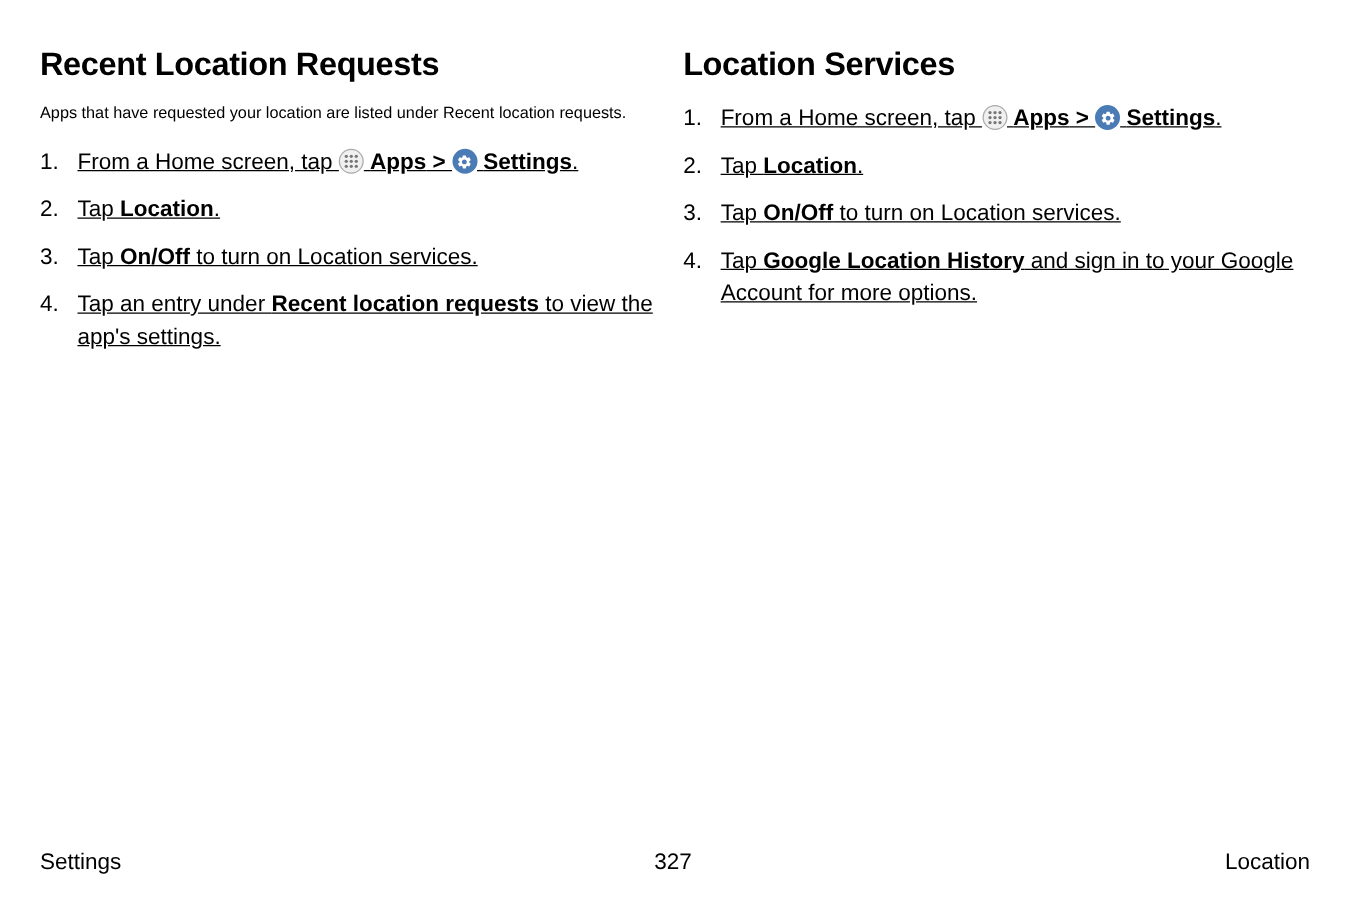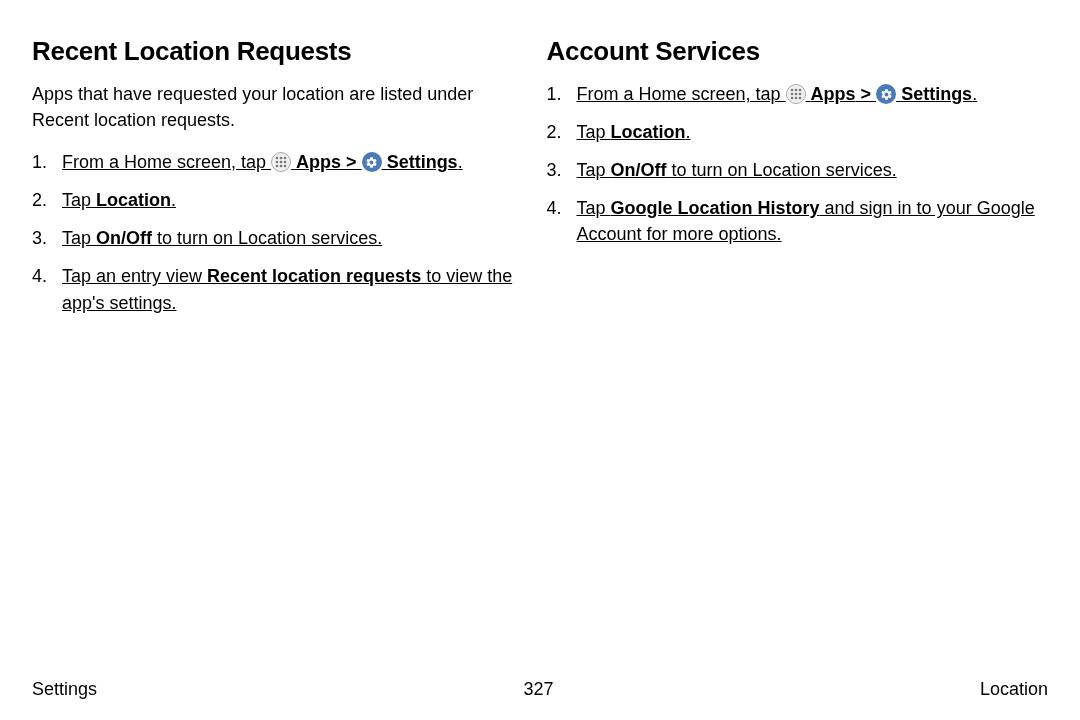--- a/index.html
+++ b/index.html
@@ -24,21 +24,21 @@
       flex: 1;
       min-width: 0;
     }
     h2 {
       font-size: 26px;
       font-weight: 700;
       margin-bottom: 14px;
       letter-spacing: -0.3px;
     }
     p.intro {
-      font-size: 18px;
+      font-size: 13px;
       line-height: 1.45;
       margin-bottom: 16px;
     }
     ol {
       list-style: none;
       counter-reset: step;
       padding-left: 0;
       text-decoration: underline;
     }
     ol li {
@@ -124,27 +124,27 @@
             </svg>
           </span> <span class="bold">Settings</span><span>.</span>
       </li>
       <li>
         <span>Tap </span><span class="bold">Location</span><span>.</span>
       </li>
       <li>
         <span>Tap </span><span class="bold">On/Off</span><span> to turn on Location services.</span>
       </li>
       <li>
-        <span>Tap an entry view </span><span class="bold">Recent location requests</span><span> to view the app's settings.</span>
+        <span>Tap an entry under </span><span class="bold">Recent location requests</span><span> to view the app's settings.</span>
       </li>
     </ol>
   </div>
 
   <div class="col">
-    <h2>Account Services</h2>
+    <h2>Location Services</h2>
     <ol>
       <li>
         <span>From a Home screen, tap </span><span class="icon-circle apps-icon">
             <svg viewBox="0 0 12 12">
               <g fill="#777">
                 <circle cx="2" cy="2" r="1.3"></circle>
                 <circle cx="6" cy="2" r="1.3"></circle>
                 <circle cx="10" cy="2" r="1.3"></circle>
                 <circle cx="2" cy="6" r="1.3"></circle>
                 <circle cx="6" cy="6" r="1.3"></circle>

